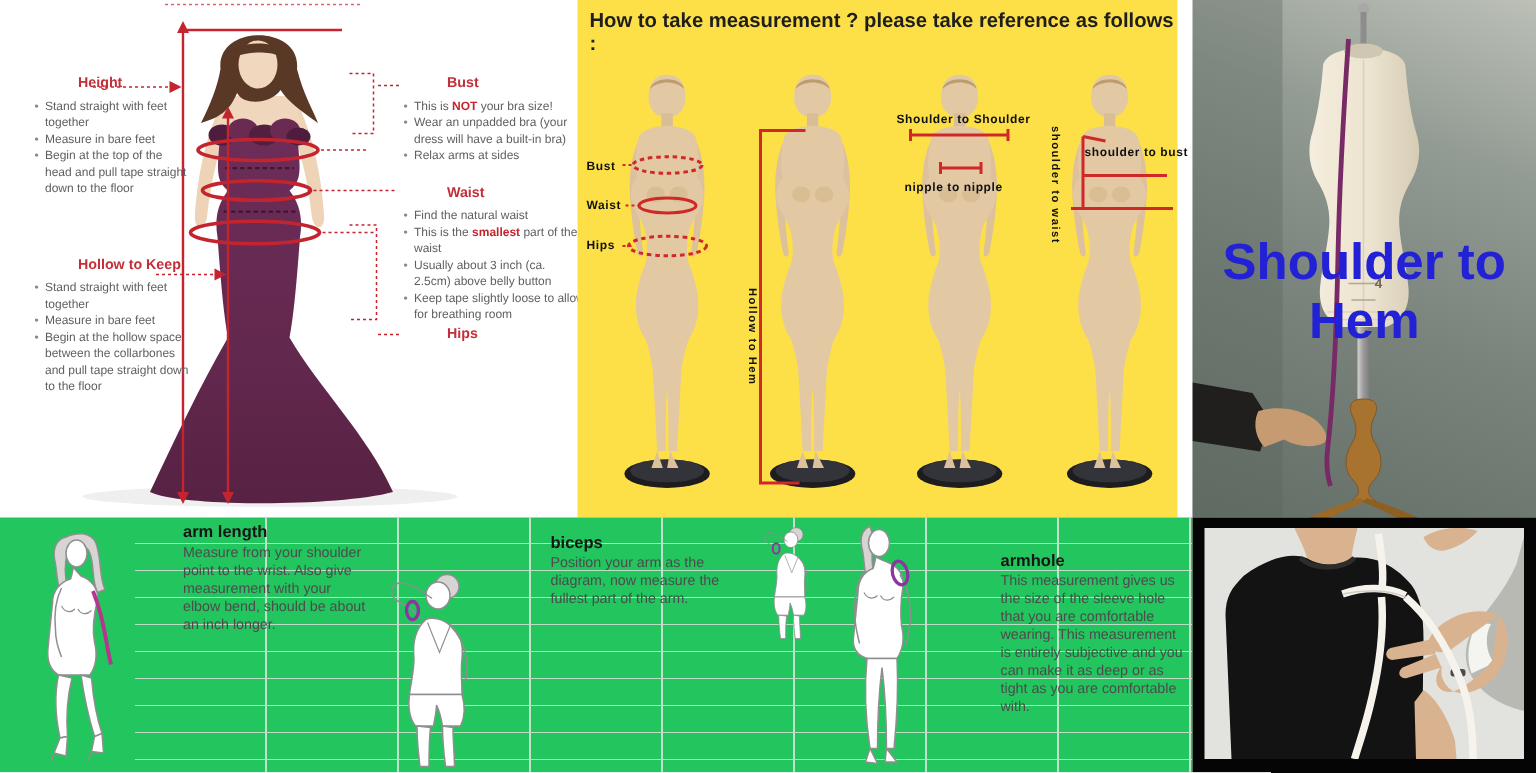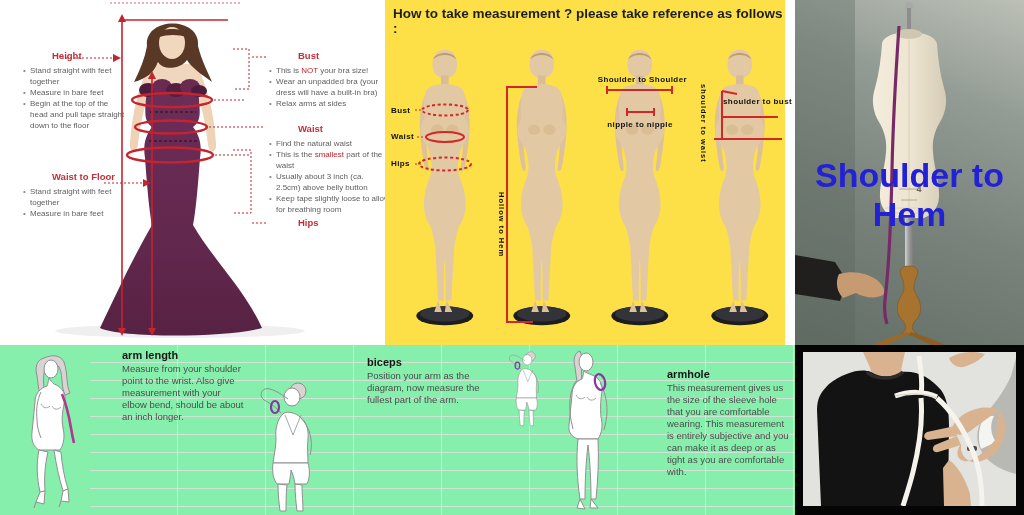--- a/index.html
+++ b/index.html
@@ -6,35 +6,35 @@
   #stage{position:relative;width:1024px;height:515px;overflow:hidden;
          font-family:"Liberation Sans",sans-serif;background:#fff;}
   .panel{position:absolute;}
   
   #panel-left{left:0;top:0;width:395px;height:345px;background:#fff;}
   .msec{position:absolute;}
   .msec h3{margin:0 0 4px 0;font-size:9.5px;color:#c22f38;font-weight:bold;padding-left:30px;}
   .msec ul{margin:0;padding:0;list-style:none;}
   .msec li{position:relative;padding-left:8px;font-size:8px;line-height:11px;color:#5f5f5f;}
   .msec li::before{content:"\2022";position:absolute;left:1px;top:0;color:#8a8a8a;font-size:8px;}
-  b.hl{color:#c4242e;font-weight:normal;}
+  b.hl{color:#c4242e;font-weight:bold;}
   
   #panel-middle{left:385px;top:0;width:400px;height:345px;background:#fde047;}
   #mid-header{position:absolute;left:8px;top:6px;width:390px;font-size:13.5px;font-weight:bold;color:#1e1e1e;}
   .mlabel{position:absolute;font-size:8px;font-weight:bold;color:#111;letter-spacing:.4px;white-space:nowrap;}
   .mlabel-v{position:absolute;font-size:7.5px;font-weight:bold;color:#111;writing-mode:vertical-rl;letter-spacing:1px;white-space:nowrap;}
   
   #panel-right{left:795px;top:0;width:229px;height:345px;
     background:linear-gradient(200deg,#bcc0b7 0%,#939c94 28%,#79837b 60%,#636e66 100%);}
   #caption-hem{position:absolute;left:0;top:156px;width:100%;text-align:center;
     font-size:34px;font-weight:bold;color:#2321d6;letter-spacing:0;}
   #size-label{position:absolute;left:112px;top:184px;width:24px;text-align:center;
     font-size:9px;font-weight:bold;color:#6f6753;}
   
-  #panel-bottom{left:0;top:345px;width:795px;height:170px;background:#86efac;}
+  #panel-bottom{left:0;top:345px;width:795px;height:170px;background:#22c55e;}
   #grid-area{position:absolute;left:90px;top:0;right:0;bottom:0;opacity:.8;
     background-image:
       repeating-linear-gradient(to bottom,transparent 0 17px,#e3e3e1 17px 18px),
       repeating-linear-gradient(to right,transparent 0 87px,#e9e9e7 87px 88px);}
   .bsec{position:absolute;}
   .bsec h3{margin:0 0 2px 0;font-size:11px;font-weight:bold;color:#161616;}
   .bsec p{margin:0;font-size:9.5px;line-height:12px;color:#4c4c4c;}
   
   #panel-photo{left:795px;top:345px;width:229px;height:170px;background:#050505;}
   #photo-inner{position:absolute;left:8px;top:7px;right:8px;bottom:9px;
@@ -120,25 +120,26 @@
     <div class="msec" style="left:22px;top:50px;width:104px">
       <h3>Height</h3>
       <ul>
 
       <li>Stand straight with feet together</li>
           <li>Measure in bare feet</li>
           <li>Begin at the top of the head and pull tape straight down to the floor</li>
         </ul>
     </div>
     <div class="msec" style="left:22px;top:171px;width:104px">
-      <h3>Waist to Floor</h3>
+      <h3>Hollow to Keep</h3>
       <ul>
 
       <li>Stand straight with feet together</li>
           <li>Measure in bare feet</li>
+          <li>Begin at the hollow space between the collarbones and pull tape straight down to the floor</li>
         </ul>
     </div>
 
     <div class="msec" style="left:268px;top:50px;width:122px">
       <h3>Bust</h3>
       <ul>
 
       <li>This is <b class="hl">NOT</b> your bra size!</li>
           <li>Wear an unpadded bra (your dress will have a built-in bra)</li>
           <li>Relax arms at sides</li>
@@ -205,21 +206,21 @@
         <path d="M337,91 L337,139" stroke-width="2"></path>
         <path d="M337,117 L393,117" stroke-width="2"></path>
         <path d="M329,139 L397,139" stroke-width="2"></path>
       </g>
     </svg>
     <div class="mlabel" style="left:6px;top:106px">Bust</div>
     <div class="mlabel" style="left:6px;top:132px">Waist</div>
     <div class="mlabel" style="left:6px;top:159px">Hips</div>
     <div class="mlabel-v" style="left:112px;top:192px;height:90px">Hollow to Hem</div>
     <div class="mlabel" style="left:202px;top:75px;width:100px;text-align:right">Shoulder to Shoulder</div>
-    <div class="mlabel" style="left:218px;top:120px;width:74px;text-align:center">nipple to nipple</div>
+    <div class="mlabel" style="left:218px;top:120px;width:74px;">nipple to nipple</div>
     <div class="mlabel" style="left:338px;top:97px">shoulder to bust</div>
     <div class="mlabel-v" style="left:314px;top:84px;height:70px">shoulder to waist</div>
   </div>
 
   <div id="panel-right" class="panel">
     <svg class="abs" style="left:0;top:0" width="229" height="345" viewBox="0 0 229 345">
       <defs>
         <linearGradient id="formGrad" x1="0" y1="0" x2="1" y2="0">
           <stop offset="0" stop-color="#f5eddd"></stop>
             <stop offset=".55" stop-color="#ece3d0"></stop>

